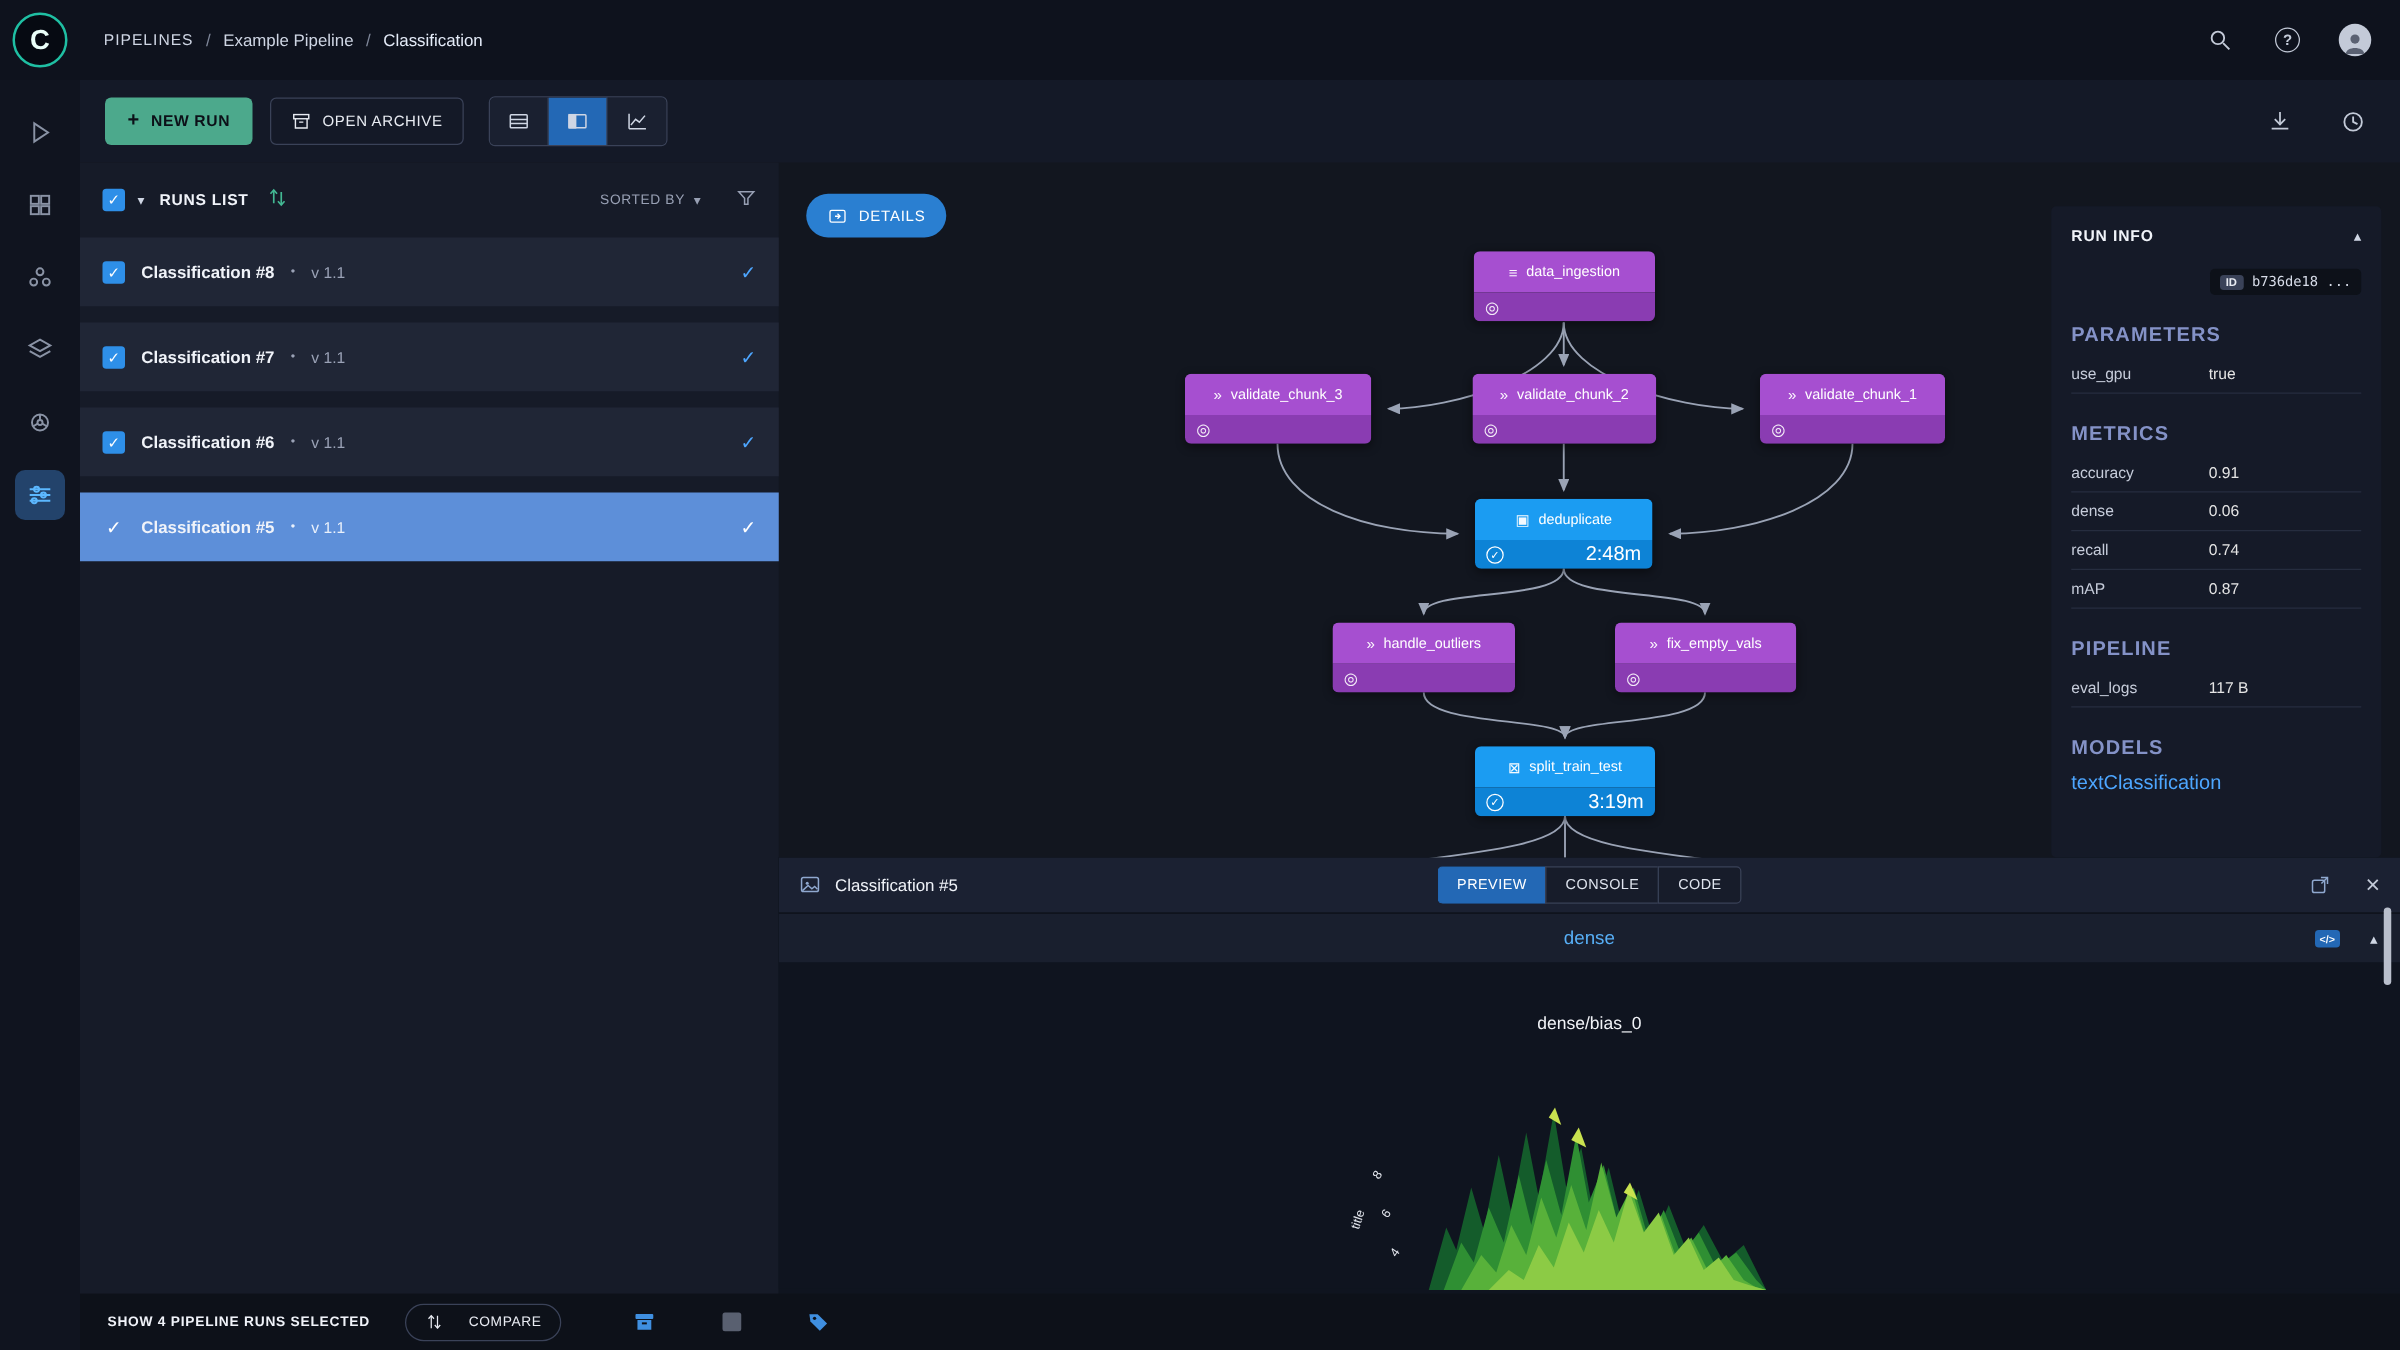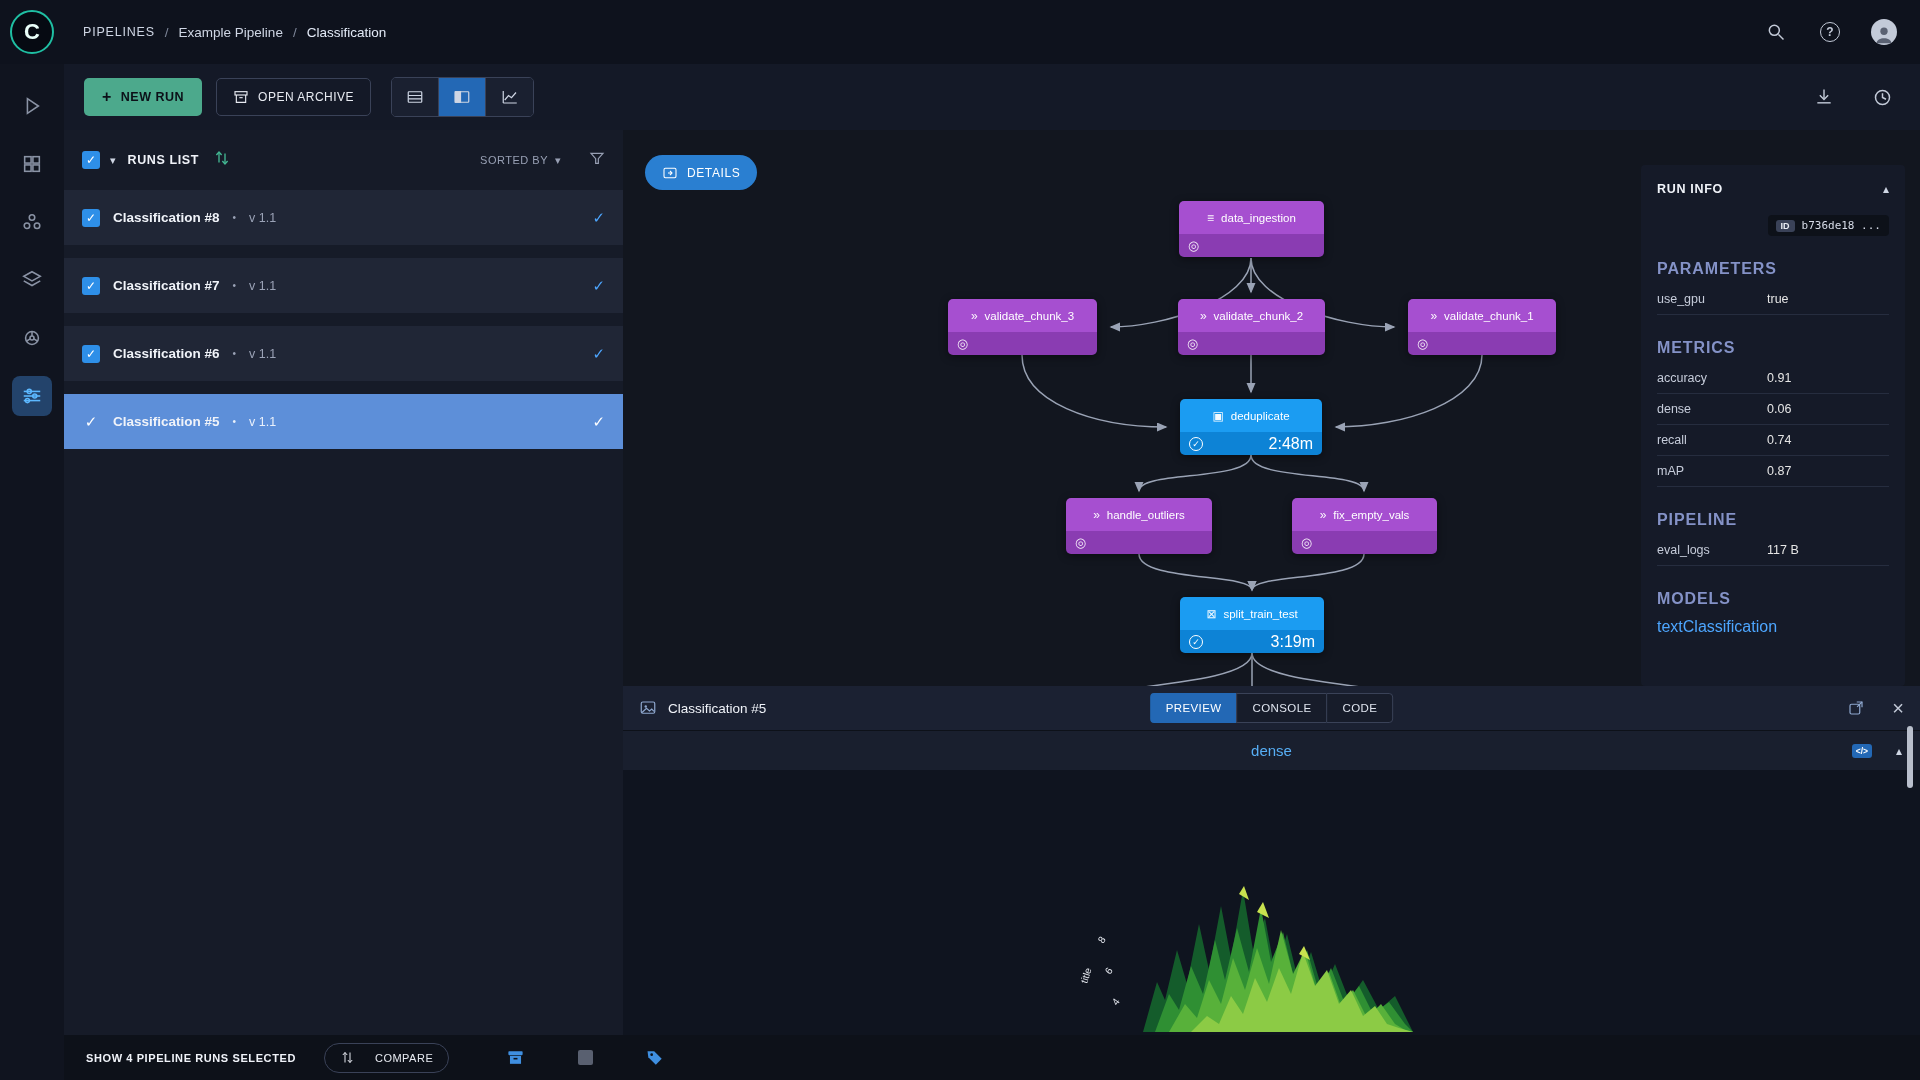--- a/index.html
+++ b/index.html
@@ -507,20 +507,21 @@
 
     <div class="dense-bar">
       <span class="dense-title">dense</span>
       <div class="dense-actions">
         <span class="code-badge">&lt;/&gt;</span>
         <span class="dense-chevron">▴</span>
       </div>
     </div>
 
     <div class="plot-area">
+      <div class="plot-title">dense/bias_0</div>
       <svg class="surface" width="380" height="200" viewBox="0 0 380 200">
         <text x="30" y="112" transform="rotate(-55 30 112)">8</text>
         <text x="37" y="143" transform="rotate(-55 37 143)">6</text>
         <text x="44" y="174" transform="rotate(-55 44 174)">4</text>
         <text x="14" y="152" transform="rotate(-72 14 152)">title</text>
         <path d="M70,200 L84,150 92,168 104,118 114,152 126,92 136,138 148,74 158,126 170,58 180,118 192,86 202,140 214,102 226,152 238,120 250,160 262,132 276,168 290,148 306,178 322,164 340,200 Z" fill="#145c2b"></path>
         <path d="M82,200 96,162 106,178 118,134 130,162 142,108 152,148 164,96 176,140 188,76 198,130 210,100 222,150 234,118 246,160 258,136 272,172 286,154 300,182 316,170 332,192 340,200 Z" fill="#2f8f33"></path>
         <path d="M96,200 112,172 124,186 136,148 148,172 160,126 172,158 184,116 196,152 208,98 220,142 232,118 244,160 256,140 268,174 280,158 294,186 308,172 322,192 332,198 340,200 Z" fill="#58b13a"></path>
         <path d="M118,200 134,184 146,192 158,164 170,182 182,146 194,170 206,136 218,162 230,120 242,154 254,138 266,172 278,158 290,184 302,174 314,192 326,196 340,200 Z" fill="#8ccb45"></path>
         <path d="M184,80 190,70 196,86 Z" fill="#c9e24f"></path>

